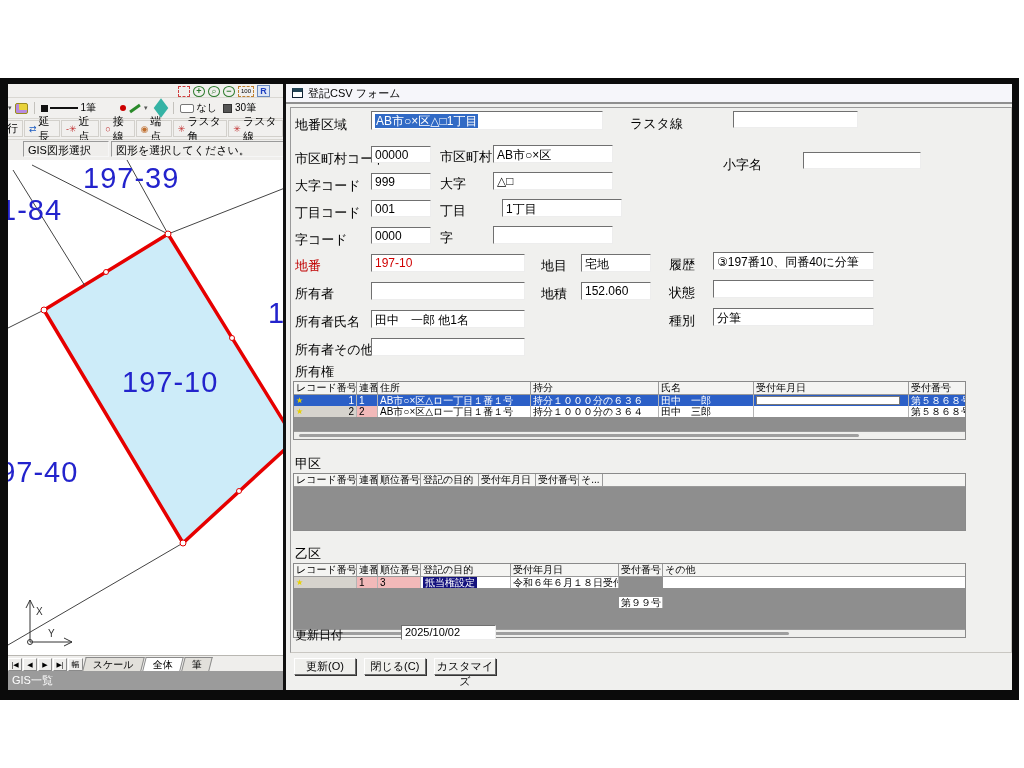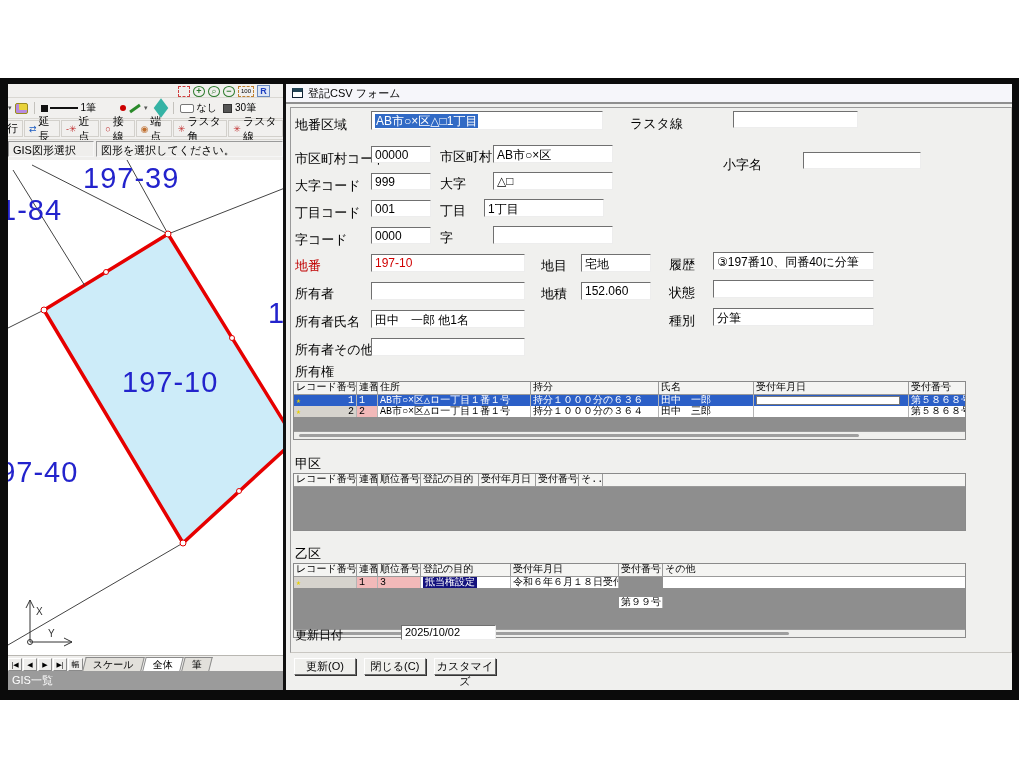--- a/index.html
+++ b/index.html
@@ -36,21 +36,21 @@
   #panel { left:4px; top:23px; width:722px; height:546px; border:1px solid #c9c7c2; border-left-color:#9a9a9a; border-top-color:#9a9a9a; }
 
   .lbl { position:absolute; font-size:13px; white-space:nowrap; }
   .lbl.red { color:#c00000; }
   .inp { position:absolute; background:#fff; border:1px solid; border-color:#707070 #ededed #ededed #707070; font-size:12px; padding:1px 3px; white-space:nowrap; overflow:hidden; }
   .inp.redtext { color:#d00000; }
   .selval { background:#316ac5; color:#fff; padding:0 1px; }
 
   .sectitle { position:absolute; font-size:13px; }
   .tbl { position:absolute; border:1px solid #8a8a8a; background:#8e8e8e; font-size:10px; }
-  .trow { display:flex;font-family:Liberation Mono, monospace; }
+  .trow { display:flex; }
   .hcell { background:#f4f4f2; border-right:1px solid #9a9a9a; border-bottom:1px solid #9a9a9a; padding:0 2px; height:13px; line-height:12px; white-space:nowrap; overflow:hidden; }
   .cell { border-right:1px solid #b5b5b5; padding:0 2px; height:11px; line-height:11px; white-space:nowrap; overflow:hidden; background:#fff; }
   .cell.gray { background:#d6d3cd; }
   .cell.pink { background:#f2b9b9; }
   .trow.sel .cell { background:#2b5fc7; color:#fff; }
   .star { color:#e7d100; font-size:8px; line-height:11px; }
   .editbox { background:#fff; border:1px solid #777; height:9px; margin-top:1px; width:96%; }
   .scrolltrack { background:#efefed; height:8px; border-top:1px solid #9a9a9a; position:relative; }
   .scrollthumb { position:absolute; top:2px; height:3px; background:#9f9f9f; border-radius:2px; }
   .navy { background:#14127e; color:#fff; padding:0 2px; }
@@ -126,21 +126,21 @@
             <span style="color:#c03030;font-size:9px;">✳</span>
             <span>ラスタ角</span>
           </span>
         <span class="snapbtn">
             <span style="color:#c03030;font-size:9px;">✳</span>
             <span>ラスタ線</span>
           </span>
       </div>
     </div>
 
-    <div class="abs" style="left:0;top:56px;width:308px;height:20px;background:#efeeec;">
+    <div class="abs" style="left:15px;top:56px;width:308px;height:20px;background:#efeeec;">
       <span class="abs statusbox" style="left:0;top:1px;width:86px;">GIS図形選択</span>
       <span class="abs statusbox" style="left:88px;top:1px;width:187px;">図形を選択してください。</span>
     </div>
 
     <div id="map">
       <svg width="275" height="495" viewBox="0 0 275 495">
         <polygon points="160,74 287,280 175,383 36,150" fill="#cdecf9" stroke="#e60000" stroke-width="3.5"></polygon>
         <line x1="5" y1="10" x2="77" y2="126" stroke="#444" stroke-width="1"></line>
         <line x1="24" y1="5" x2="160" y2="74" stroke="#444" stroke-width="1"></line>
         <line x1="36" y1="150" x2="-8" y2="172" stroke="#444" stroke-width="1"></line>
@@ -217,21 +217,21 @@
     <div class="inp" style="left:517px;top:68px;width:118px;height:17px;"></div>
 
     <span class="lbl" style="left:9px;top:93px;">大字コード</span>
     <div class="inp" style="left:85px;top:89px;width:60px;height:17px;">999</div>
     <span class="lbl" style="left:154px;top:91px;">大字</span>
     <div class="inp" style="left:207px;top:88px;width:120px;height:18px;">△□</div>
 
     <span class="lbl" style="left:9px;top:120px;">丁目コード</span>
     <div class="inp" style="left:85px;top:116px;width:60px;height:17px;">001</div>
     <span class="lbl" style="left:154px;top:118px;">丁目</span>
-    <div class="inp" style="left:198px;top:115px;width:120px;height:18px;">1丁目</div>
+    <div class="inp" style="left:216px;top:115px;width:120px;height:18px;">1丁目</div>
 
     <span class="lbl" style="left:9px;top:147px;">字コード</span>
     <div class="inp" style="left:85px;top:143px;width:60px;height:17px;">0000</div>
     <span class="lbl" style="left:154px;top:145px;">字</span>
     <div class="inp" style="left:207px;top:142px;width:120px;height:18px;"></div>
 
     <span class="lbl red" style="left:9px;top:173px;">地番</span>
     <div class="inp redtext" style="left:85px;top:170px;width:154px;height:18px;">197-10</div>
     <span class="lbl" style="left:255px;top:173px;">地目</span>
     <div class="inp" style="left:295px;top:170px;width:70px;height:18px;">宅地</div>

